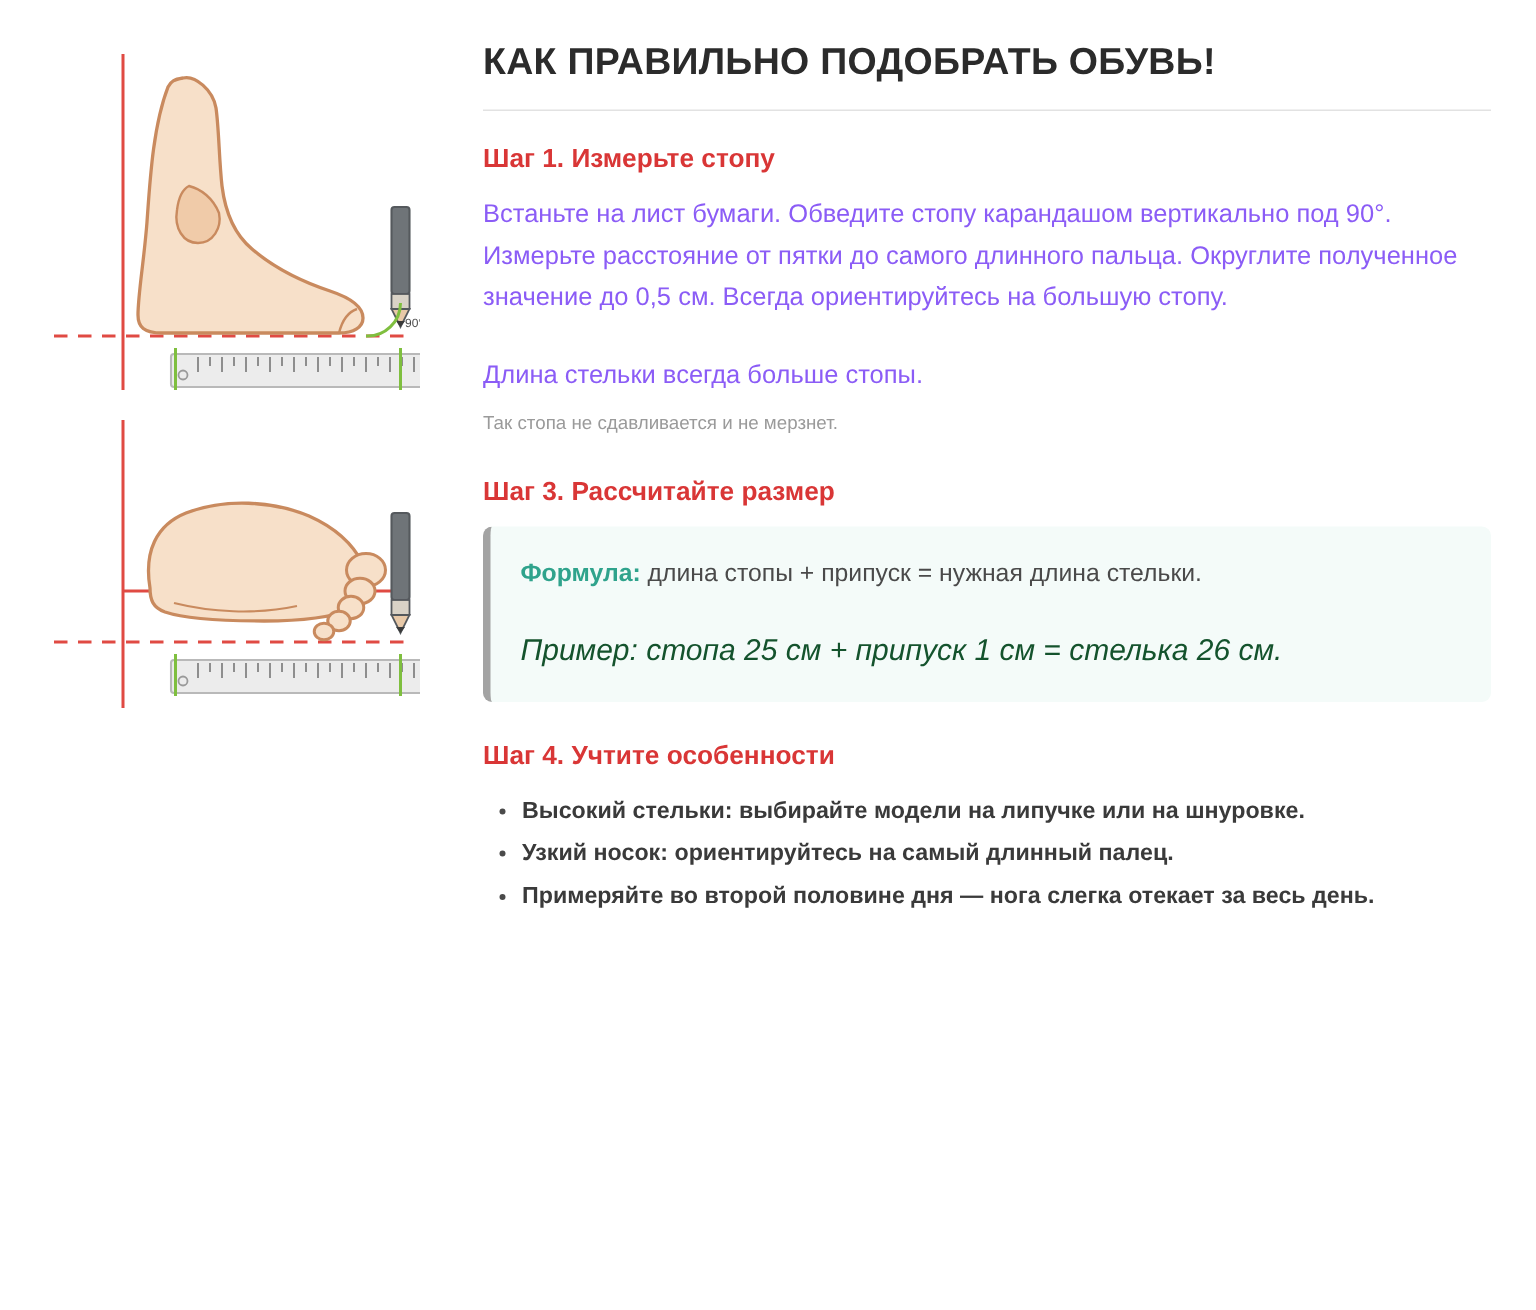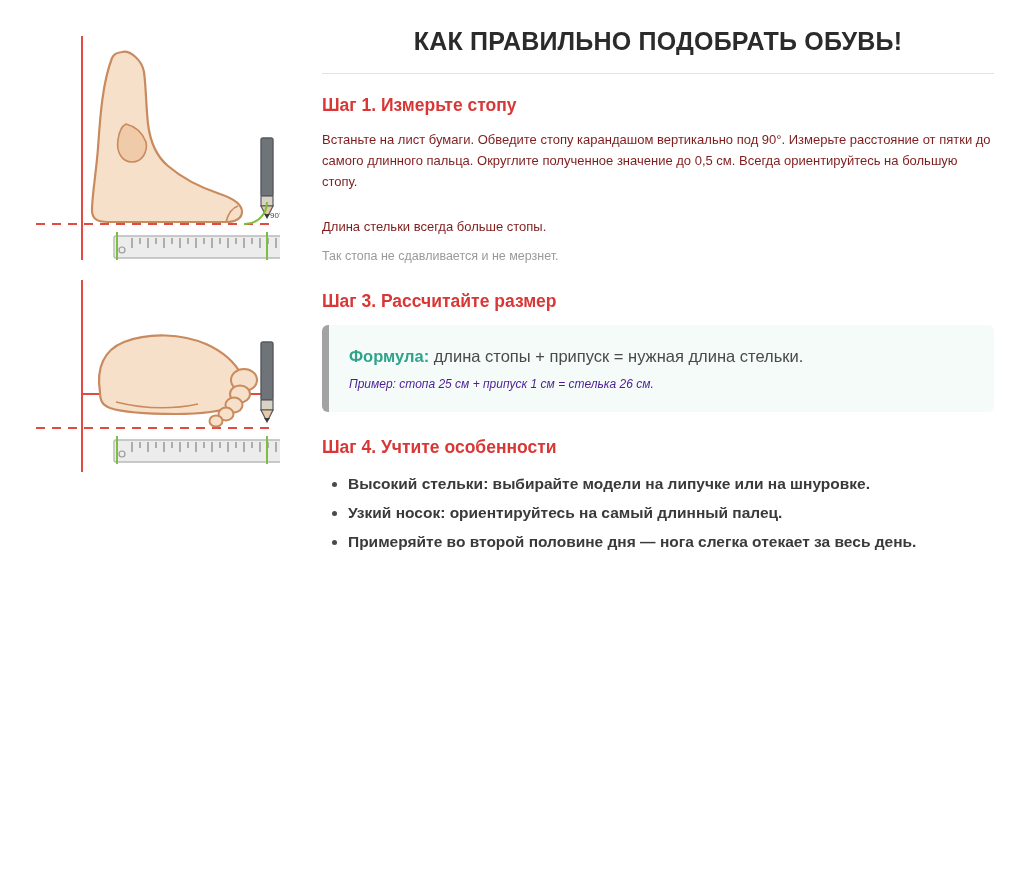--- a/index.html
+++ b/index.html
@@ -42,41 +42,40 @@
     padding-left: 22px;
     box-sizing: border-box;
   }
   h1.title {
     font-size: 25px;
     line-height: 1.25;
     font-weight: bold;
     color: #2b2b2b;
     margin: 8px 0 0 0;
     letter-spacing: .2px;
-    text-align: center;
   }
   .title-rule {
     border: 0;
     border-top: 1px solid #e2e2e2;
     margin: 16px 0 20px 0;
   }
   h2.step {
     font-size: 17.5px;
     font-weight: bold;
     color: #d93636;
     margin: 0 0 12px 0;
     line-height: 1.3;
   }
   .step-block {
     margin-bottom: 24px;
   }
   p.body {
-    font-size: 13px;
+    font-size: 17px;
     line-height: 1.62;
-    color: #7f1d1d;
+    color: #8b5cf6;
     margin: 0 0 10px 0;
   }
   ul.bullets {
     margin: 10px 0 8px 0;
     padding-left: 26px;
   }
   ul.bullets li {
     font-size: 15.5px;
     line-height: 1.85;
     color: #4a4a4a;
@@ -86,40 +85,40 @@
     font-weight: bold;
   }
   .note {
     font-size: 12.5px;
     color: #9a9a9a;
     margin: 6px 0 0 0;
     line-height: 1.5;
   }
   .formula-box {
     background: #f4fbf9;
-    border-left: 7px solid #a3a3a3;
+    border-left: 5px solid #a3a3a3;
     border-radius: 6px;
     padding: 18px 22px 18px 20px;
     margin: 6px 0 22px 0;
   }
   .formula-line {
     font-size: 16.5px;
     line-height: 1.6;
     color: #4a4a4a;
     margin: 0;
   }
   .formula-line .lead {
     color: #2fa38c;
     font-weight: bold;
   }
   .formula-example {
     font-style: italic;
-    font-size: 12px;
-    color: #4c1d95;
-    margin: 6px 0 0 0;
+    font-size: 20px;
+    color: #14532d;
+    margin: 24px 0 0 0;
     line-height: 1.55;
   }
   .after-formula {
     margin-top: 2px;
   }
   .svg-fig { display: block; }
 </style>
 </head>
 <body>
 

